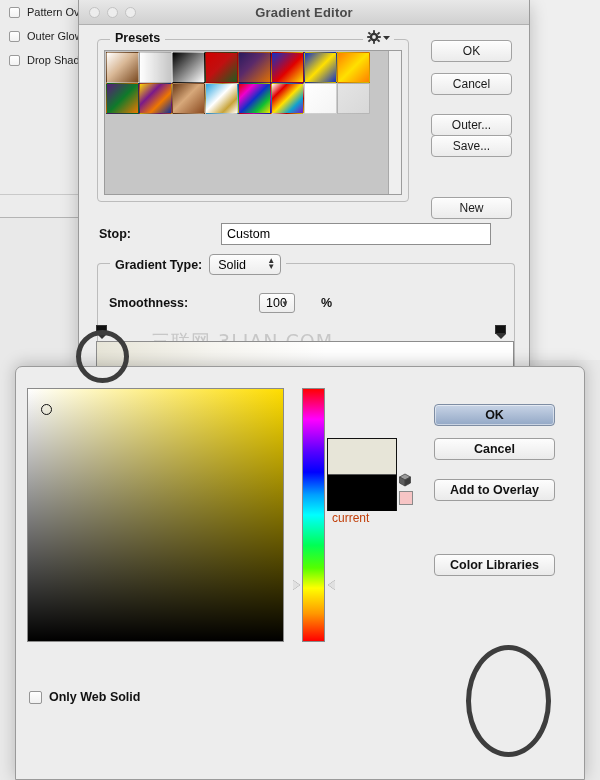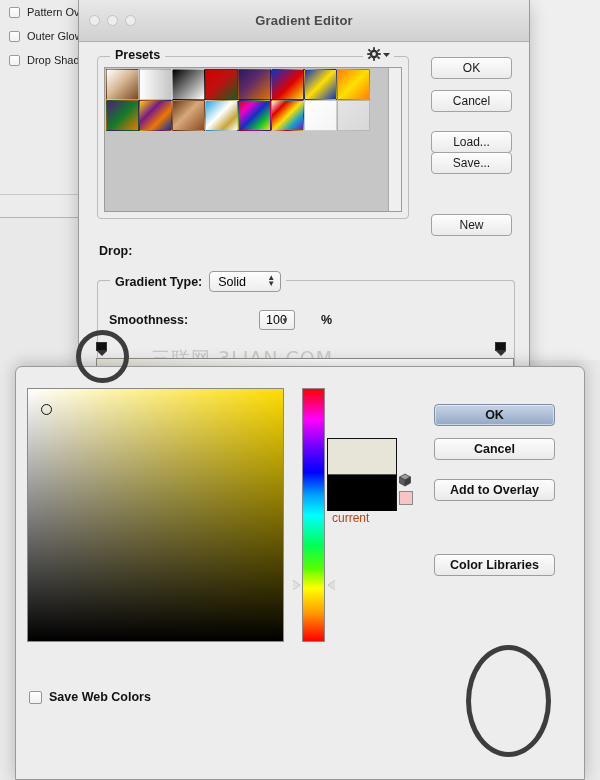--- a/index.html
+++ b/index.html
@@ -35,21 +35,21 @@
 
   
   #gradient-editor{
     position:absolute; left:78px; top:0; width:452px; height:378px;
     background:#ededed;
     border:1px solid #9a9a9a; border-top:none;
     border-radius:0 0 6px 6px;
     box-shadow:0 6px 18px rgba(0,0,0,.22);
   }
   #ge-titlebar{
-    height:42px;
+    height:25px;
     background:linear-gradient(#e8e8e8,#d0d0d0);
     border-bottom:1px solid #b0b0b0;
     display:flex; align-items:center; position:relative;
   }
   #ge-titlebar .dots{ display:flex; gap:7px; margin-left:10px; }
   #ge-titlebar .dot{
     width:11px; height:11px; border-radius:50%;
     border:1px solid #c2c2c2; background:#ededed;
   }
   #ge-title{
@@ -364,25 +364,26 @@
             <div class="swatch" style="background-image: linear-gradient(135deg, rgb(255, 255, 255) 0%, rgb(224, 0, 0) 25%, rgb(255, 224, 0) 50%, rgb(16, 160, 208) 75%, rgb(128, 16, 192) 100%);"></div>
             <div class="swatch" style="background-image: linear-gradient(135deg, rgb(255, 255, 255) 0%, rgb(244, 244, 244) 100%);"></div>
             <div class="swatch" style="background-image: linear-gradient(135deg, rgb(228, 228, 228), rgb(216, 216, 216));"></div>
           </div>
         <div id="presets-scroll"></div>
       </div>
     </div>
 
     <div class="ge-btn" id="ge-ok">OK</div>
     <div class="ge-btn" id="ge-cancel">Cancel</div>
-    <div class="ge-btn" id="ge-load">Load...</div>
+    <div class="ge-btn" id="ge-load">Outer...</div>
     <div class="ge-btn" id="ge-save">Save...</div>
     <div class="ge-btn" id="ge-new">New</div>
 
-    <div id="name-label">Drop:</div>
+    <div id="name-label">Stop:</div>
+    <div id="name-field">Custom</div>
 
     <div id="gt-group">
       <div id="gt-legend">
         <span class="txt">Gradient Type:</span>
         <span id="gt-select">
           <span>Solid</span>
           <span class="stepper">▲<br>▼</span>
         </span>
       </div>
     </div>
@@ -429,21 +430,21 @@
       <div id="sb-inner" style="background-image: linear-gradient(to top, rgb(0, 0, 0), rgba(0, 0, 0, 0)), linear-gradient(to right, rgb(255, 255, 255), rgb(255, 221, 0));"></div>
       <div id="sb-marker"></div>
     </div>
 
     <div id="hue-slider" style="background-image: linear-gradient(rgb(255, 0, 0) 0%, rgb(255, 0, 255) 12%, rgb(85, 0, 255) 25%, rgb(0, 0, 255) 33%, rgb(0, 160, 255) 42%, rgb(0, 255, 255) 50%, rgb(0, 255, 85) 62%, rgb(85, 255, 0) 71%, rgb(255, 255, 0) 79%, rgb(255, 153, 0) 89%, rgb(255, 0, 0) 100%);"></div>
     <div class="hue-arrow" id="hue-arrow-l"></div>
     <div class="hue-arrow" id="hue-arrow-r"></div>
 
     <div id="only-web-row">
       <div id="only-web-cb"></div>
-      <div id="only-web-label">Save Web Colors</div>
+      <div id="only-web-label">Only Web Solid</div>
     </div>
   </div>
 </div>
 
 <div id="lbl-new" style="position:absolute;left:352px;top:423px;font-size:12px;color:#111;">new</div>
 <div id="swatch-box" style="position:absolute;left:327px;top:438px;width:70px;height:73px;border:1px solid #111;z-index:45;">
   <div id="swatch-new"></div>
   <div id="swatch-cur"></div>
 </div>
 <div id="lbl-current" style="position:absolute;left:332px;top:511px;font-size:12px;color:#c2410c;z-index:45;">current</div>

